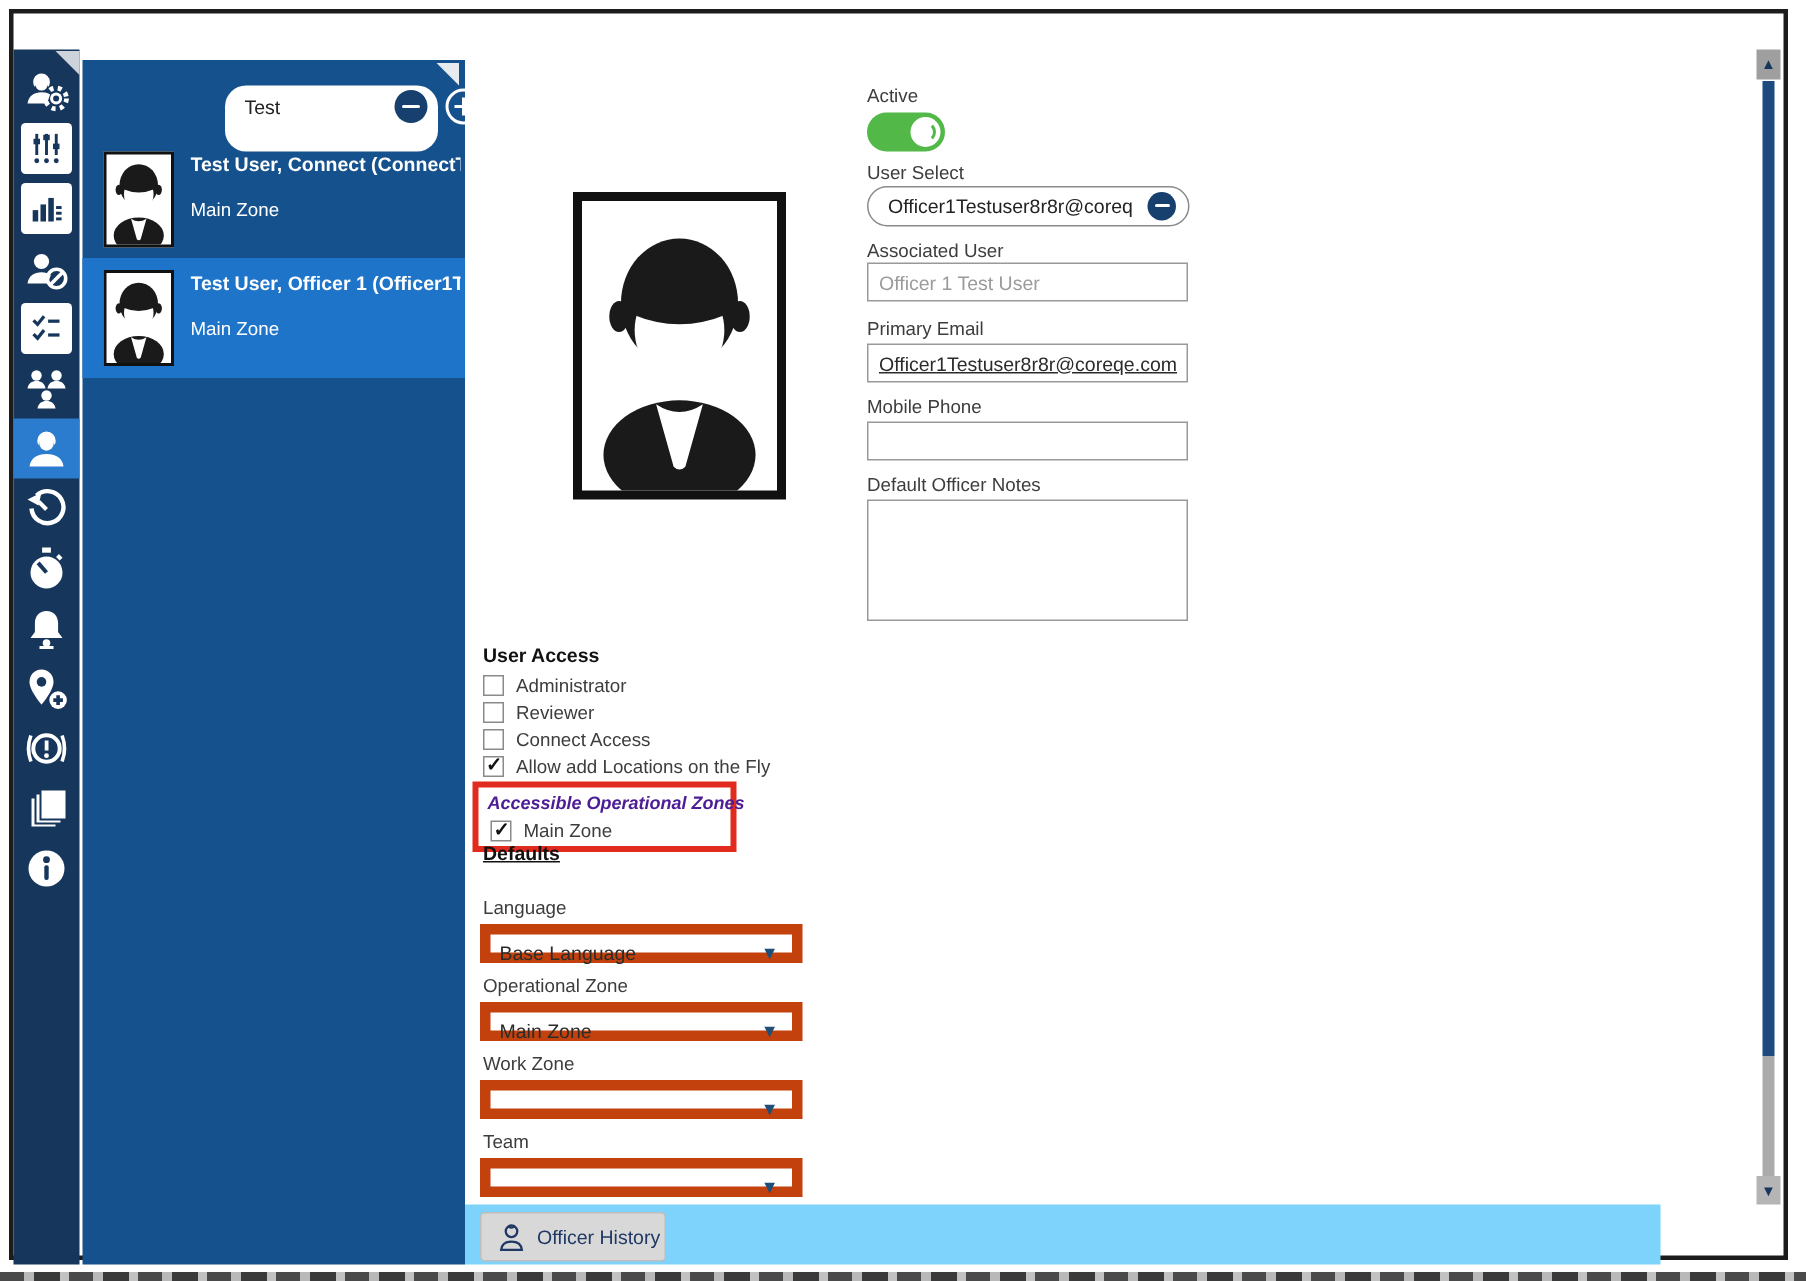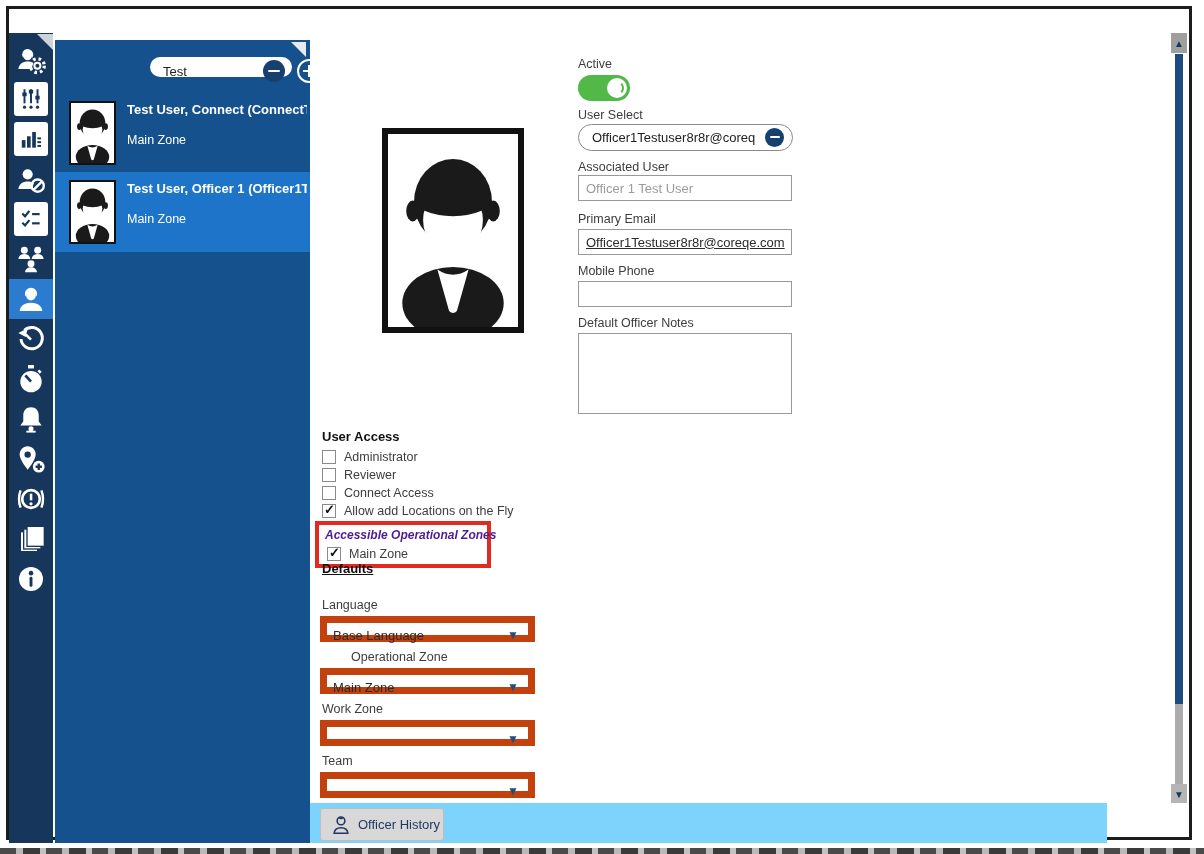--- a/index.html
+++ b/index.html
@@ -22,21 +22,21 @@
   .sb-tri { position:absolute; left:28px; top:1px; width:0; height:0; border-left:16px solid transparent; border-top:16px solid #cdd3da; }
   .sb-col { position:absolute; left:0; top:6px; width:44px; display:flex; flex-direction:column; align-items:center; }
   .sb-item { width:44px; height:40px; display:flex; align-items:center; justify-content:center; }
   .sb-item.sel { background:#2b7bce; }
   .sb-tile { width:34px; height:34px; background:#fff; border-radius:3px; display:flex; align-items:center; justify-content:center; }
   .sb-item svg { display:block; }
 
   
   .panel { position:absolute; left:46px; top:31px; width:255px; height:803px; background:#15518c; }
   .panel-tri { position:absolute; right:4px; top:2px; width:0; height:0; border-left:15px solid transparent; border-top:15px solid #e7eaee; }
-  .search-pill { position:absolute; left:95px; top:17px; width:142px; height:20px; background:#fff; border-radius:14px; }
+  .search-pill { position:absolute; left:95px; top:17px; width:142px; height:44px; background:#fff; border-radius:14px; }
   .search-pill input { position:absolute; left:13px; top:1px; width:95px; height:26px; border:none; outline:none; font-size:13px; color:#222; background:transparent; font-family:"Liberation Sans", sans-serif; }
   .circle-minus { position:absolute; border-radius:50%; background:#17406f; }
   .circle-minus .bar { position:absolute; background:#fff; border-radius:1px; }
   .plus-btn { position:absolute; left:242px; top:19px; width:24px; height:24px; border:2px solid #fff; border-radius:50%; }
   .plus-btn .h { position:absolute; left:4px; top:9px; width:12px; height:2px; background:#fff; }
   .plus-btn .v { position:absolute; left:9px; top:4px; width:2px; height:12px; background:#fff; }
   .urow { position:absolute; left:0; width:255px; height:79px; overflow:hidden; }
   .urow.sel { background:#1e74c8; }
   .uphoto { position:absolute; left:14px; top:8px; width:47px; height:64px; background:#fff; border:2px solid #111; }
   .uname { position:absolute; left:72px; top:9px; width:180px; font-size:13px; font-weight:bold; color:#fff; white-space:nowrap; overflow:hidden; }
@@ -365,21 +365,21 @@
     </div>
 
     <div class="hdr" style="left:313px; top:552px;text-decoration:underline;">Defaults</div>
 
     <div class="lbl" style="left:313px; top:589px;">Language</div>
     <div class="dd" style="top:607px;">
       <span class="val">Base Language</span>
       <span class="arrow">▼</span>
     </div>
 
-    <div class="lbl" style="left:313px; top:641px;margin-left:29px;">Operational Zone</div>
+    <div class="lbl" style="left:313px; top:641px;">Operational Zone</div>
     <div class="dd" style="top:659px;">
       <span class="val">Main Zone</span>
       <span class="arrow">▼</span>
     </div>
 
     <div class="lbl" style="left:313px; top:693px;">Work Zone</div>
     <div class="dd" style="top:711px;">
       <span class="val"></span>
       <span class="arrow">▼</span>
     </div>

